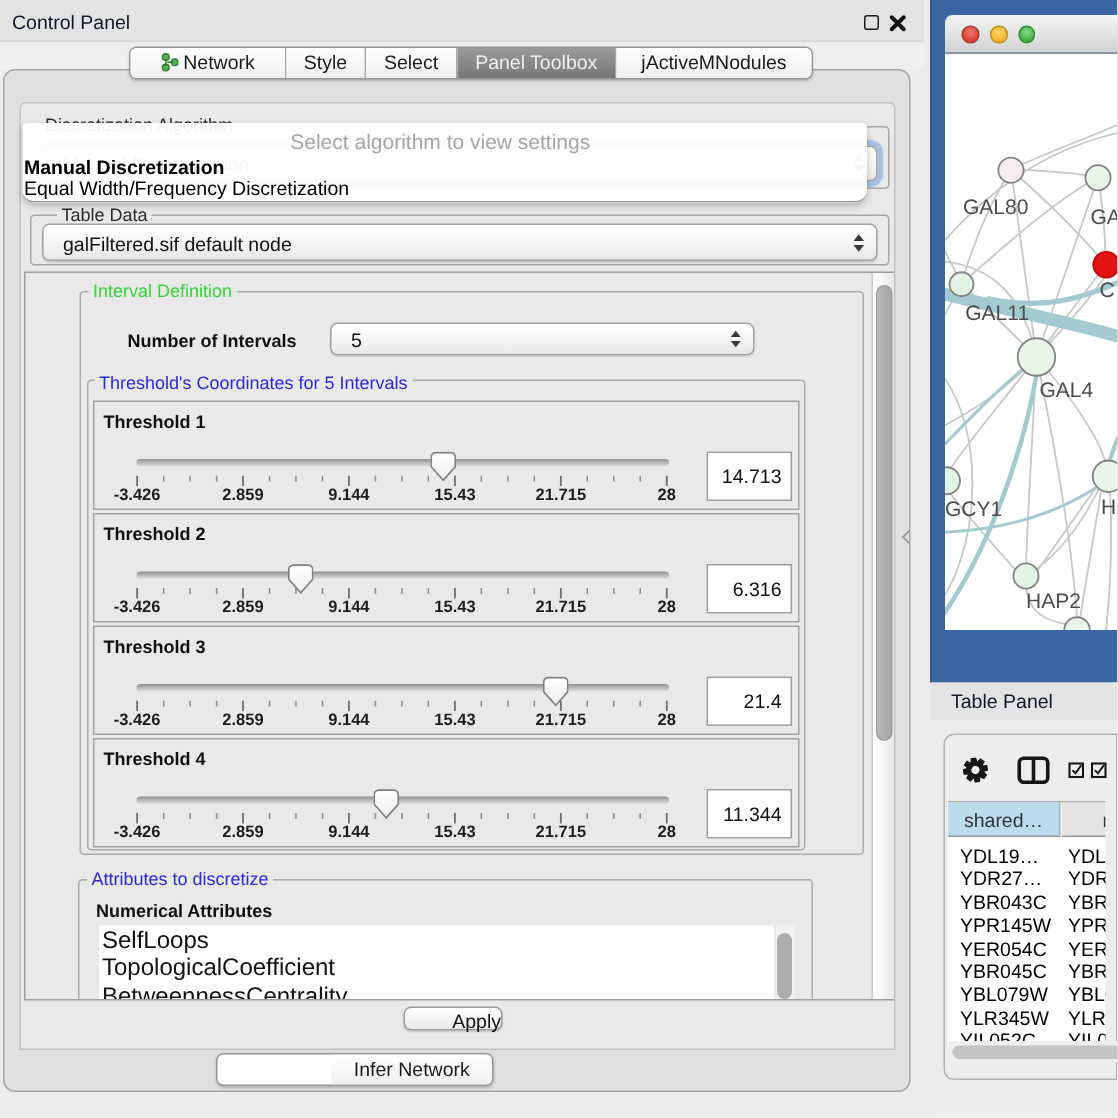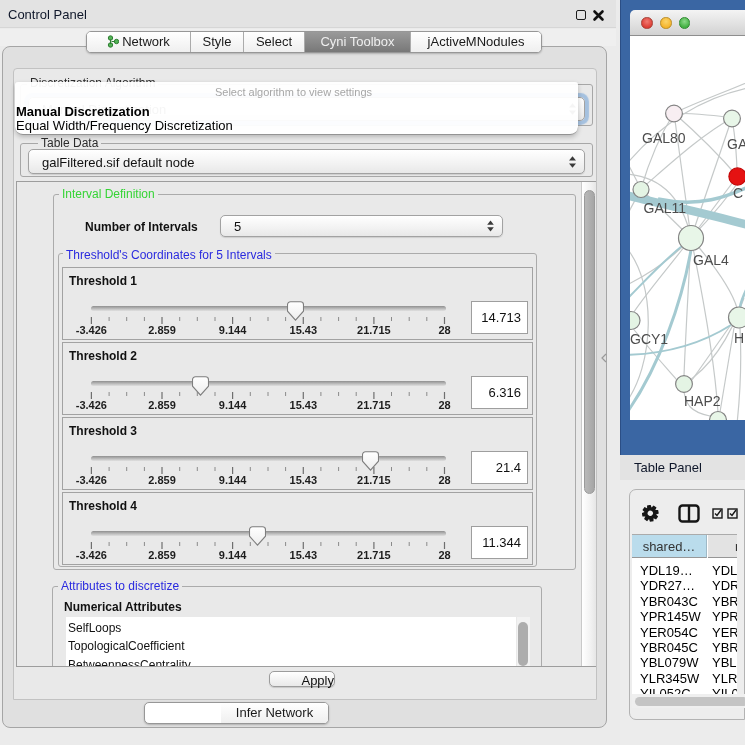--- a/index.html
+++ b/index.html
@@ -38,21 +38,21 @@
 
 <div class="seg" style="left:86px;top:31px;height:22px;">
   <div class="s" style="width:104px;"><span style="display:inline-block;vertical-align:-2px;margin-right:3px;"><svg width="12" height="13">
             <circle cx="3.5" cy="3" r="2.2" fill="#53B456" stroke="#2E7D32" stroke-width="1"></circle>
             <circle cx="3.5" cy="10" r="2.2" fill="#53B456" stroke="#2E7D32" stroke-width="1"></circle>
             <circle cx="9.5" cy="6.5" r="2.2" fill="#53B456" stroke="#2E7D32" stroke-width="1"></circle>
             <path d="M3.5 4.5 V9 M4.5 6.5 H8" stroke="#2E7D32" stroke-width="1" fill="none"></path>
           </svg></span>Network</div>
   <div class="s" style="width:53px;">Style</div>
   <div class="s" style="width:61px;">Select</div>
-  <div class="s sel" style="width:106px;">Cyni Toolbox</div>
+  <div class="s sel" style="width:106px;">Panel Toolbox</div>
   <div class="s" style="width:130px;">jActiveMNodules</div>
 </div>
 
 <div class="groupbox" style="left:20px;top:84px;width:573px;height:42px;"></div>
 <div class="gtitle" style="left:27px;top:77px;">Discretization Algorithm</div>
 <div class="combo" style="left:28px;top:97px;width:557px;height:24px;box-shadow:0 0 1px 3.5px rgba(110,160,215,0.55);">
   <div class="ctext" style="line-height:24px;color:#444;">Manual Discretization</div>
   <svg class="stepper" width="9" height="14">
         <path d="M4.5 1.2 L8 5.6 L1 5.6 Z" fill="#3a3a3a"></path>
         <path d="M4.5 12.8 L8 8.4 L1 8.4 Z" fill="#3a3a3a"></path>
@@ -166,41 +166,41 @@
       <svg class="thumb" style="left:185.9px;" width="17" height="20">
             <path d="M3.5 0.7 h10 a3 3 0 0 1 3 3 v6.5 l-8 9 l-8 -9 v-6.5 a3 3 0 0 1 3 -3 z" fill="url(#thg)" stroke="#7e7e7e" stroke-width="1.1"></path>
           </svg>
       <div class="vfield">11.344</div>
     </div>
 
     <div class="groupbox" style="left:35px;top:404px;width:490px;height:90px;border-color:#ABABAB;"></div>
     <div class="gtitle" style="left:41px;top:398px;color:#2A2ADF;">Attributes to discretize</div>
     <div class="abs" style="left:47px;top:418px;font-size:12px;font-weight:bold;color:#111;">Numerical Attributes</div>
     <div class="abs" style="left:49px;top:435px;width:450px;height:60px;background:#fff;">
-      <div style="position:absolute;left:2px;top:2px;font-size:12px;color:#111;line-height:18.4px;">SelfLoops<br>TopologicalCoefficient<br>BetweennessCentrality</div>
+      <div style="position:absolute;left:2px;top:2px;font-size:16px;color:#111;line-height:18.4px;">SelfLoops<br>TopologicalCoefficient<br>BetweennessCentrality</div>
     </div>
     <div class="abs" style="left:500px;top:435px;width:13px;height:60px;background:#F2F2F2;">
       <div style="position:absolute;left:1px;top:5px;width:10px;height:44px;background:#ADADAD;border-radius:5px;"></div>
     </div>
   </div>
 </div>
 
 <div class="abs" style="left:581px;top:182px;width:15px;height:484px;background:linear-gradient(to right,#FFFFFF,#F2F2F2 60%,#E6E6E6);border-left:1px solid #C9C9C9;">
   <div style="position:absolute;left:1.5px;top:8px;width:11px;height:304px;background:linear-gradient(to right,#B9B9B9,#A6A6A6);border-radius:5.5px;border:0.5px solid #9A9A9A;"></div>
 </div>
 
 <div class="abs" style="left:269px;top:671px;width:66px;height:16px;background:linear-gradient(#FFFFFF,#E9E9E9);border:1px solid #9C9C9C;border-radius:5px;box-shadow:0 1px 1px rgba(0,0,0,0.15);text-align:right;line-height:18px;font-size:13px;color:#111;">Apply</div>
 
 <div class="seg" style="left:144px;top:702px;height:22px;">
   <div class="s" style="width:76px;margin-top:36px;">Impute Data</div>
   <div class="s" style="width:107px;">Infer Network</div>
 </div>
 
 <div class="abs" style="left:15px;top:82px;width:563px;height:53px;background:rgba(255,255,255,0.95);border-radius:3px 3px 8px 8px;box-shadow:0 2px 5px rgba(0,0,0,0.22);border-bottom:1px solid rgba(40,40,40,0.5);"></div>
-<div class="abs" style="left:15px;top:86px;width:557px;text-align:center;font-size:11px;color:#A6A6A6;">Select algorithm to view settings</div>
+<div class="abs" style="left:15px;top:86px;width:557px;text-align:center;font-size:14px;color:#A6A6A6;">Select algorithm to view settings</div>
 <div class="abs" style="left:16px;top:103.5px;font-size:13px;font-weight:bold;color:#000;">Manual Discretization</div>
 <div class="abs" style="left:16px;top:118px;font-size:13px;color:#000;">Equal Width/Frequency Discretization</div>
 
 <svg class="abs" style="left:600px;top:353px;" width="8" height="10">
       <path d="M6 1 L2 5 L6 9" stroke="#9A9A9A" stroke-width="1.2" fill="none"></path>
     </svg>
 
 <div class="abs" style="left:620px;top:0;width:125px;height:455px;background:#3A66A3;border-left:1px solid #2B4E85;"></div>
 <div class="abs" style="left:630px;top:10px;width:115px;height:26px;background:linear-gradient(#F4F4F4,#D2D2D2);border-bottom:1px solid #8E8E8E;border-radius:5px 0 0 0;"></div>
 <div class="abs" style="left:641px;top:17px;width:11.5px;height:11.5px;border-radius:50%;background:radial-gradient(circle at 50% 35%,#F07B72,#DD3F36 70%);border:0.5px solid #A53A30;"></div>

